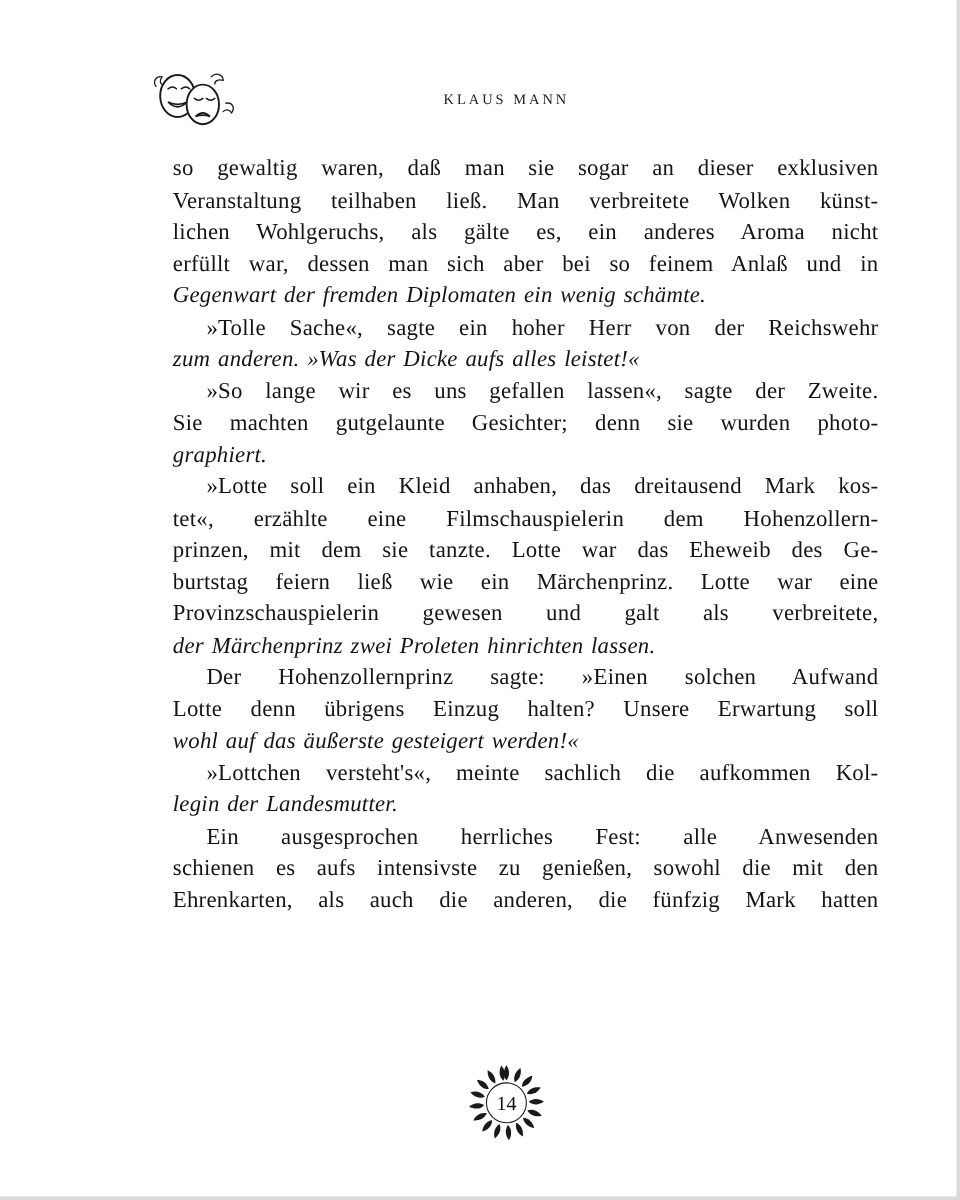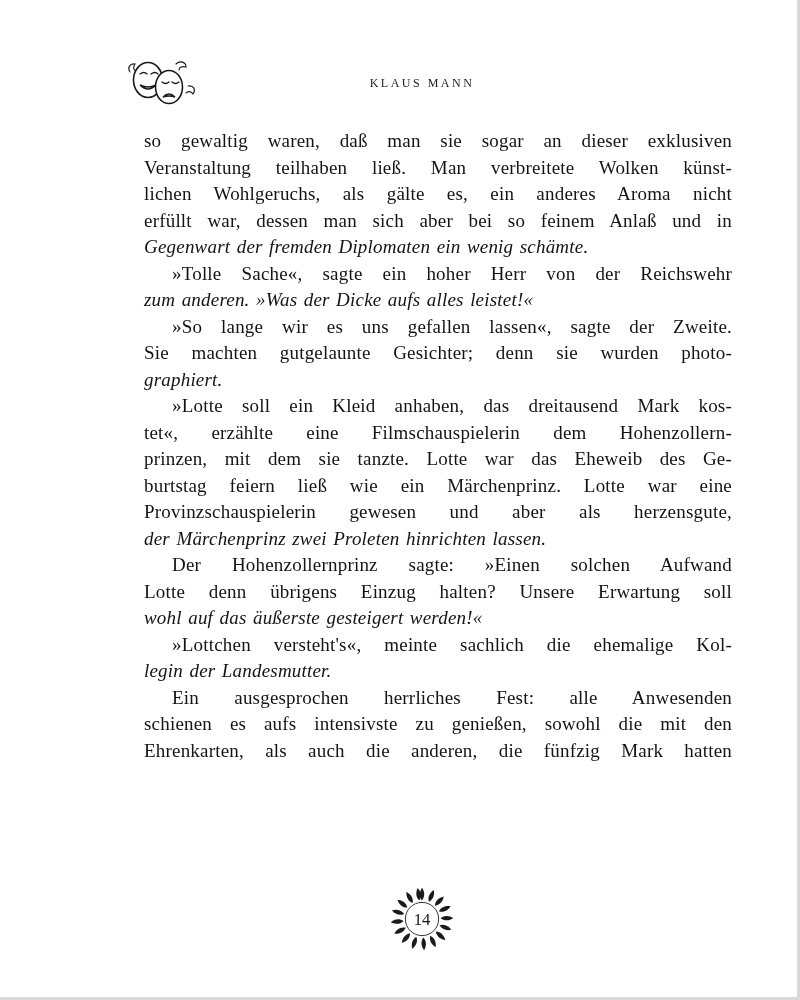--- a/index.html
+++ b/index.html
@@ -133,26 +133,26 @@
       <div class="line flush">Gegenwart der fremden Diplomaten ein wenig schämte.</div>
       <div class="line indent">»Tolle Sache«, sagte ein hoher Herr von der Reichswehr</div>
       <div class="line flush">zum anderen. »Was der Dicke aufs alles leistet!«</div>
       <div class="line indent">»So lange wir es uns gefallen lassen«, sagte der Zweite.</div>
       <div class="line">Sie machten gutgelaunte Gesichter; denn sie wurden photo-</div>
       <div class="line flush">graphiert.</div>
       <div class="line indent">»Lotte soll ein Kleid anhaben, das dreitausend Mark kos-</div>
       <div class="line">tet«, erzählte eine Filmschauspielerin dem Hohenzollern-</div>
       <div class="line">prinzen, mit dem sie tanzte. Lotte war das Eheweib des Ge-</div>
       <div class="line">burtstag feiern ließ wie ein Märchenprinz. Lotte war eine</div>
-      <div class="line">Provinzschauspielerin gewesen und aber als herzensgute,</div>
+      <div class="line">Provinzschauspielerin gewesen und galt als verbreitete,</div>
       <div class="line flush">der Märchenprinz zwei Proleten hinrichten lassen.</div>
       <div class="line indent">Der Hohenzollernprinz sagte: »Einen solchen Aufwand</div>
       <div class="line">Lotte denn übrigens Einzug halten? Unsere Erwartung soll</div>
       <div class="line flush">wohl auf das äußerste gesteigert werden!«</div>
-      <div class="line indent">»Lottchen versteht's«, meinte sachlich die ehemalige Kol-</div>
+      <div class="line indent">»Lottchen versteht's«, meinte sachlich die aufkommen Kol-</div>
       <div class="line flush">legin der Landesmutter.</div>
       <div class="line indent">Ein ausgesprochen herrliches Fest: alle Anwesenden</div>
       <div class="line">schienen es aufs intensivste zu genießen, sowohl die mit den</div>
       <div class="line">Ehrenkarten, als auch die anderen, die fünfzig Mark hatten</div>
     </div>
 
   <div class="ornament">
     <svg viewBox="0 0 90 66" width="88" height="66" xmlns="http://www.w3.org/2000/svg">
       <defs>
         <path id="leaf" d="M45,14 C48.5,9.5 47.5,4.5 45,1 C42.5,5 41.5,10 45,14 Z"></path>

